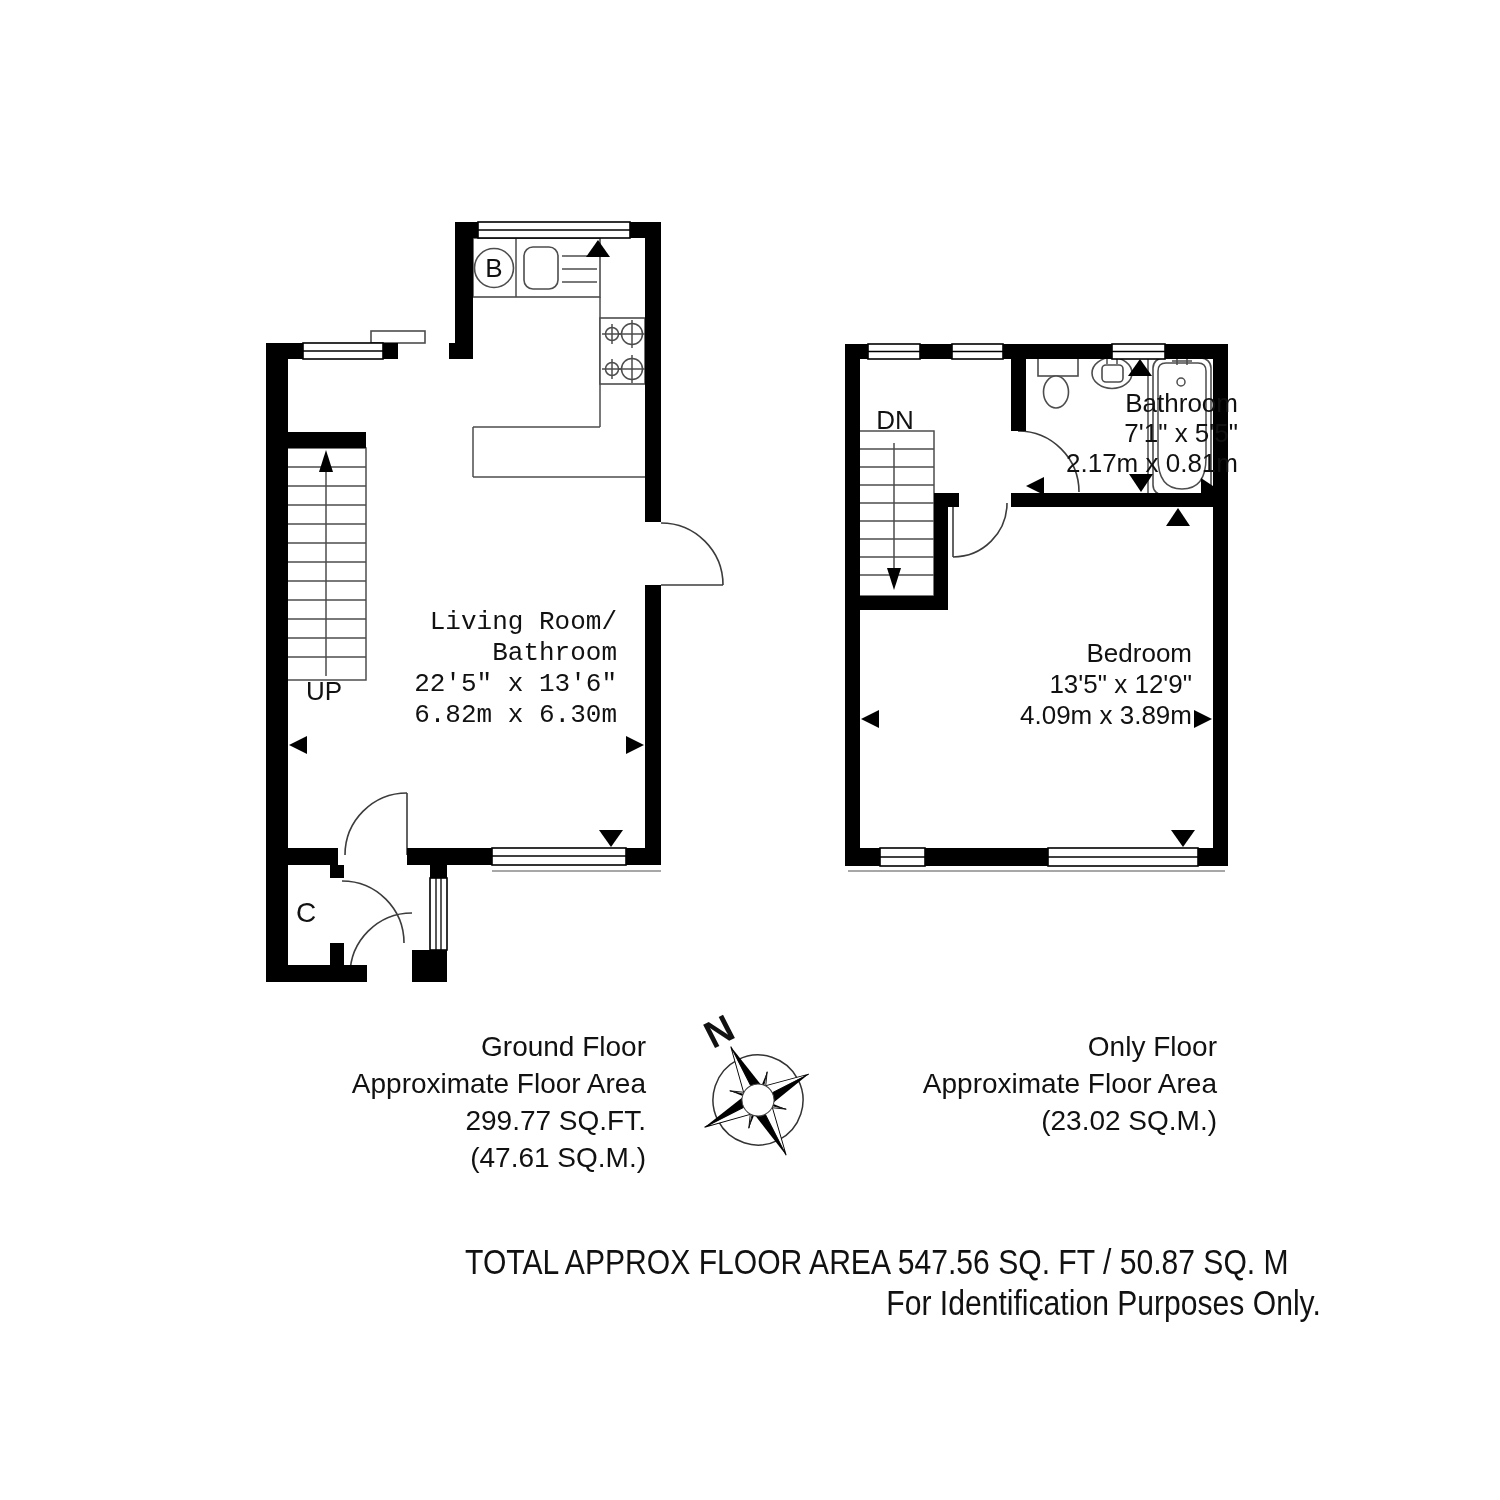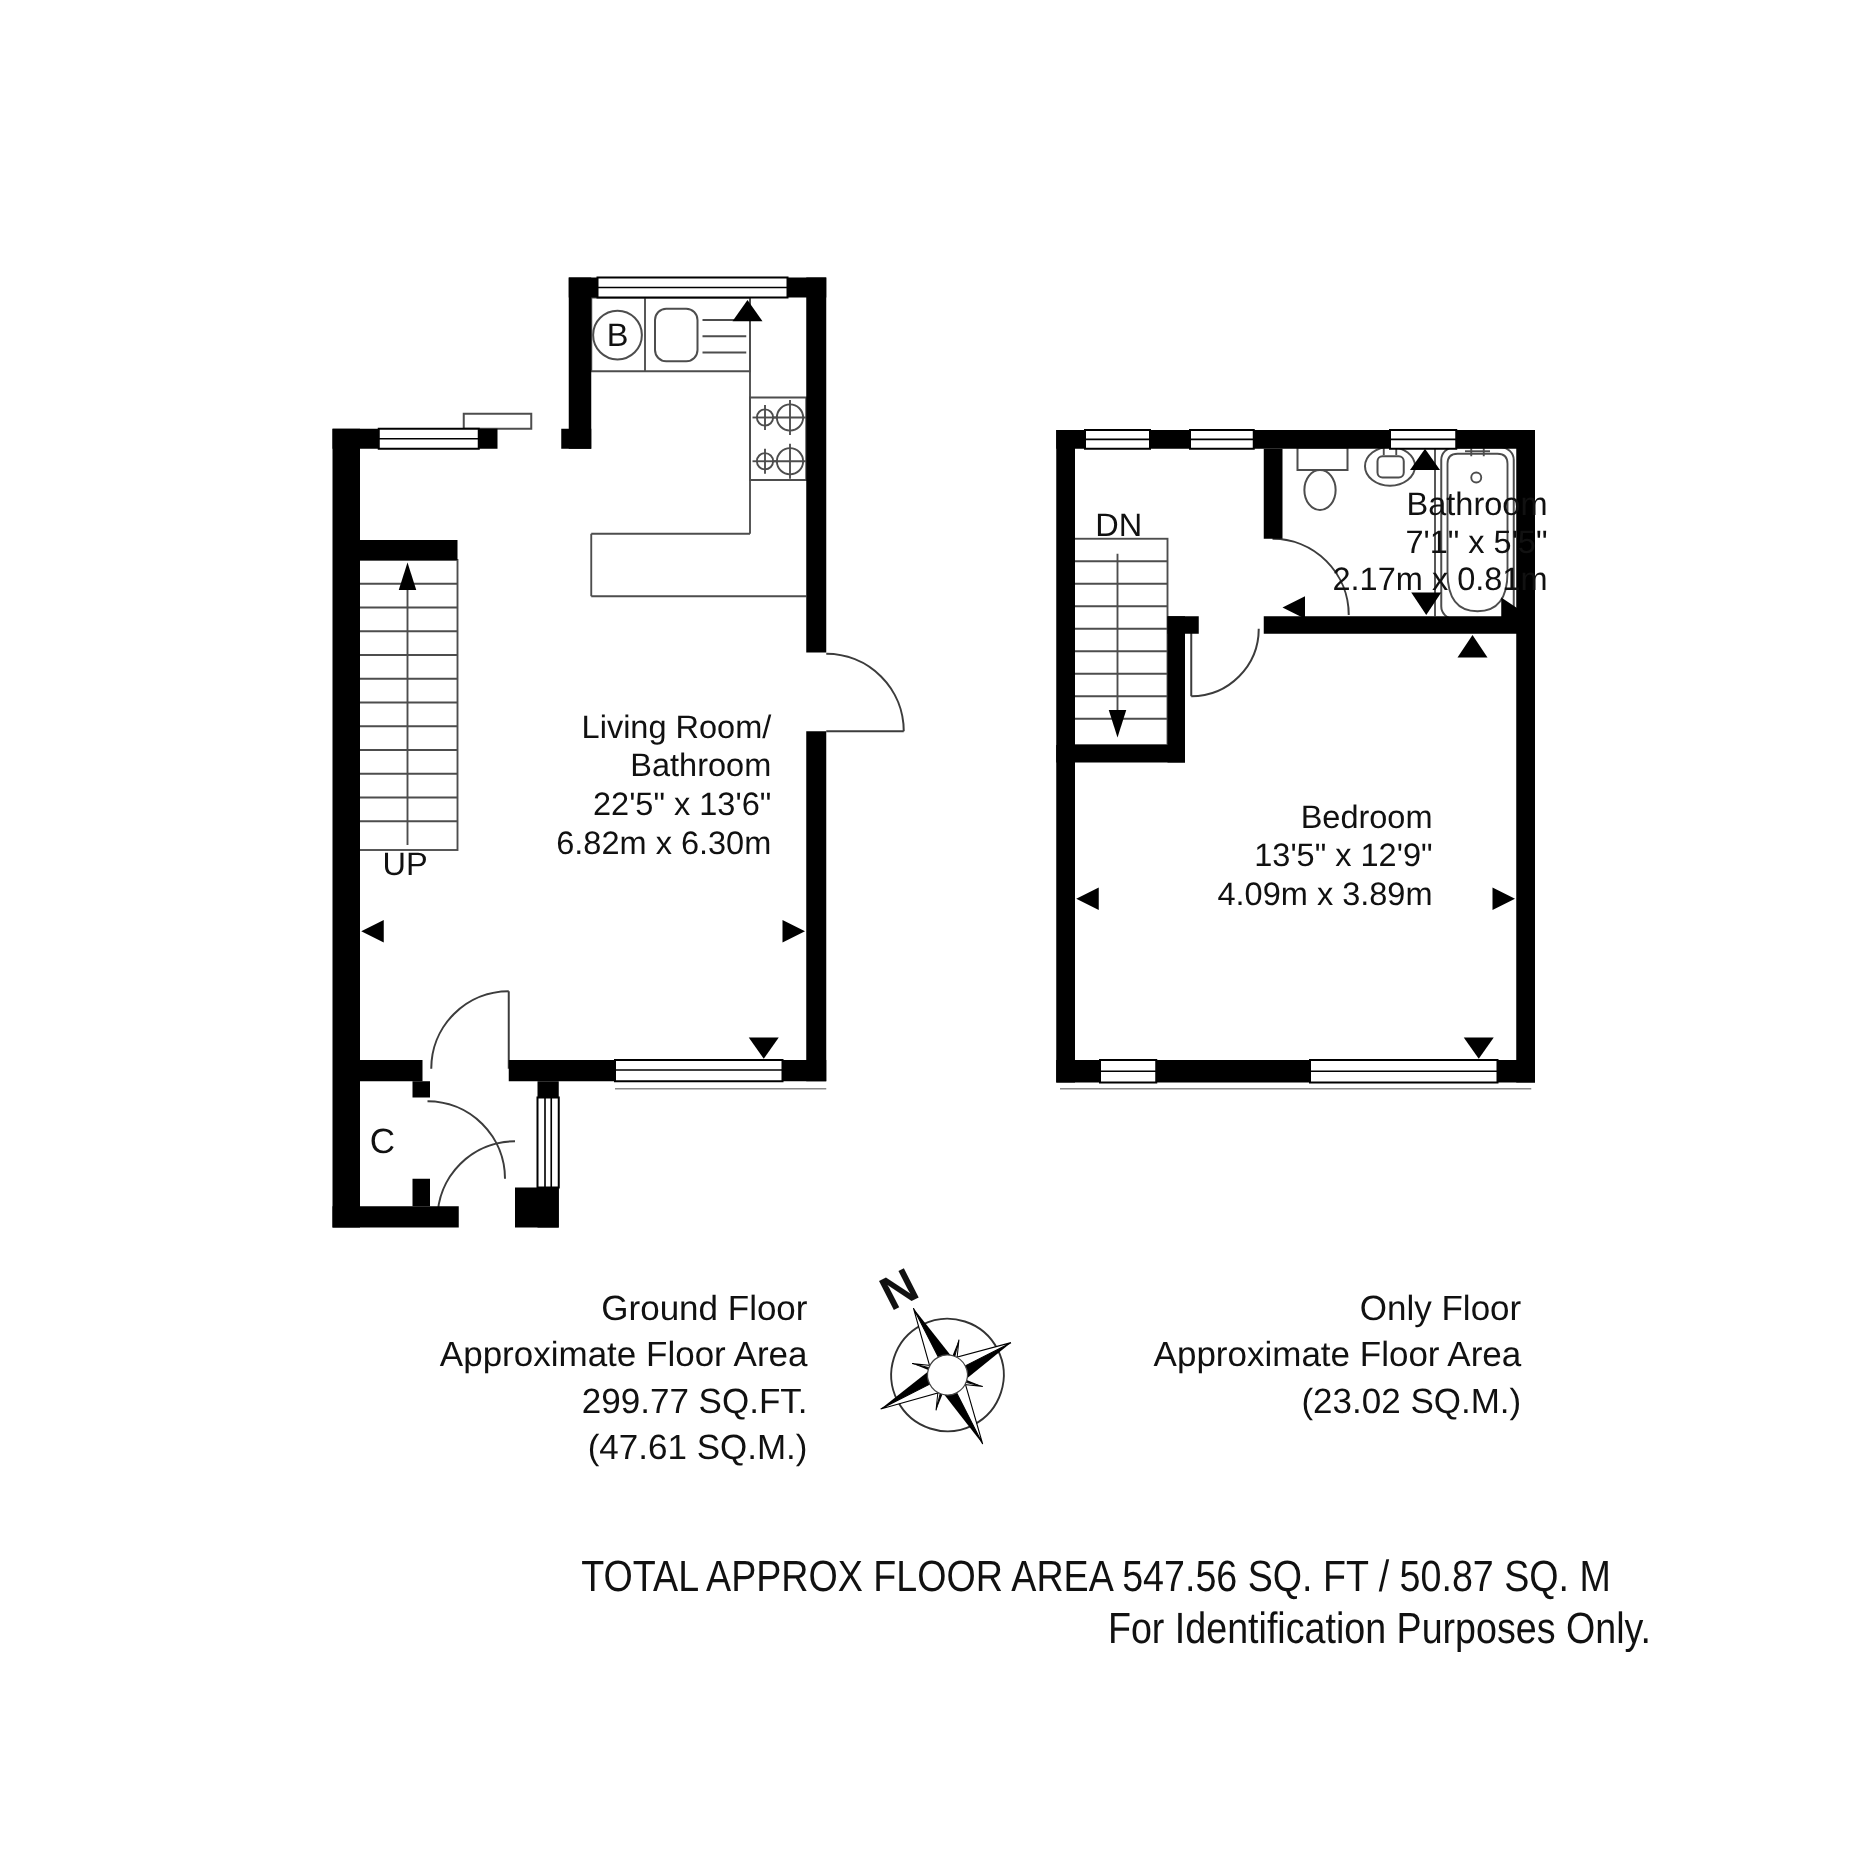--- a/index.html
+++ b/index.html
@@ -250,34 +250,34 @@
         <polygon points="0,62 -10,10 0,0" fill="#000"></polygon>
         <polygon points="-60,0 -10,10 0,0" fill="#fff" stroke="#000" stroke-width="0.9"></polygon>
         <polygon points="-60,0 -10,-10 0,0" fill="#000"></polygon>
       </g>
       <circle cx="0" cy="0" r="16" fill="#fff" stroke="#444" stroke-width="1"></circle>
     </g>
     <text transform="translate(725,1043) rotate(-27)" text-anchor="middle" class="svgtxt" font-size="38" font-weight="600">N</text>
   </g>
 </svg>
 
-<div class="lbl room-lbl" style="left:377px;top:566px;width:240px;">
+<div class="lbl room-lbl" style="left:377px;top:607px;width:240px;font-family:Liberation Mono, monospace;">
   <div>Living Room/</div>
   <div>Bathroom</div>
   <div>22'5" x 13'6"</div>
   <div>6.82m x 6.30m</div>
 </div>
 
 <div class="lbl room-lbl" style="left:1000px;top:388px;width:238px;line-height:30px;">
   <div>Bathroom</div>
   <div>7'1" x 5'5"</div>
   <div>2.17m x 0.81m</div>
 </div>
 
-<div class="lbl room-lbl" style="left:906px;top:638px;width:240px;">
+<div class="lbl room-lbl" style="left:952px;top:638px;width:240px;">
   <div>Bedroom</div>
   <div>13'5" x 12'9"</div>
   <div>4.09m x 3.89m</div>
 </div>
 
 <div class="lbl caption" style="left:286px;top:1028px;width:360px;">
   <div>Ground Floor</div>
   <div>Approximate Floor Area</div>
   <div>299.77 SQ.FT.</div>
   <div>(47.61 SQ.M.)</div>

